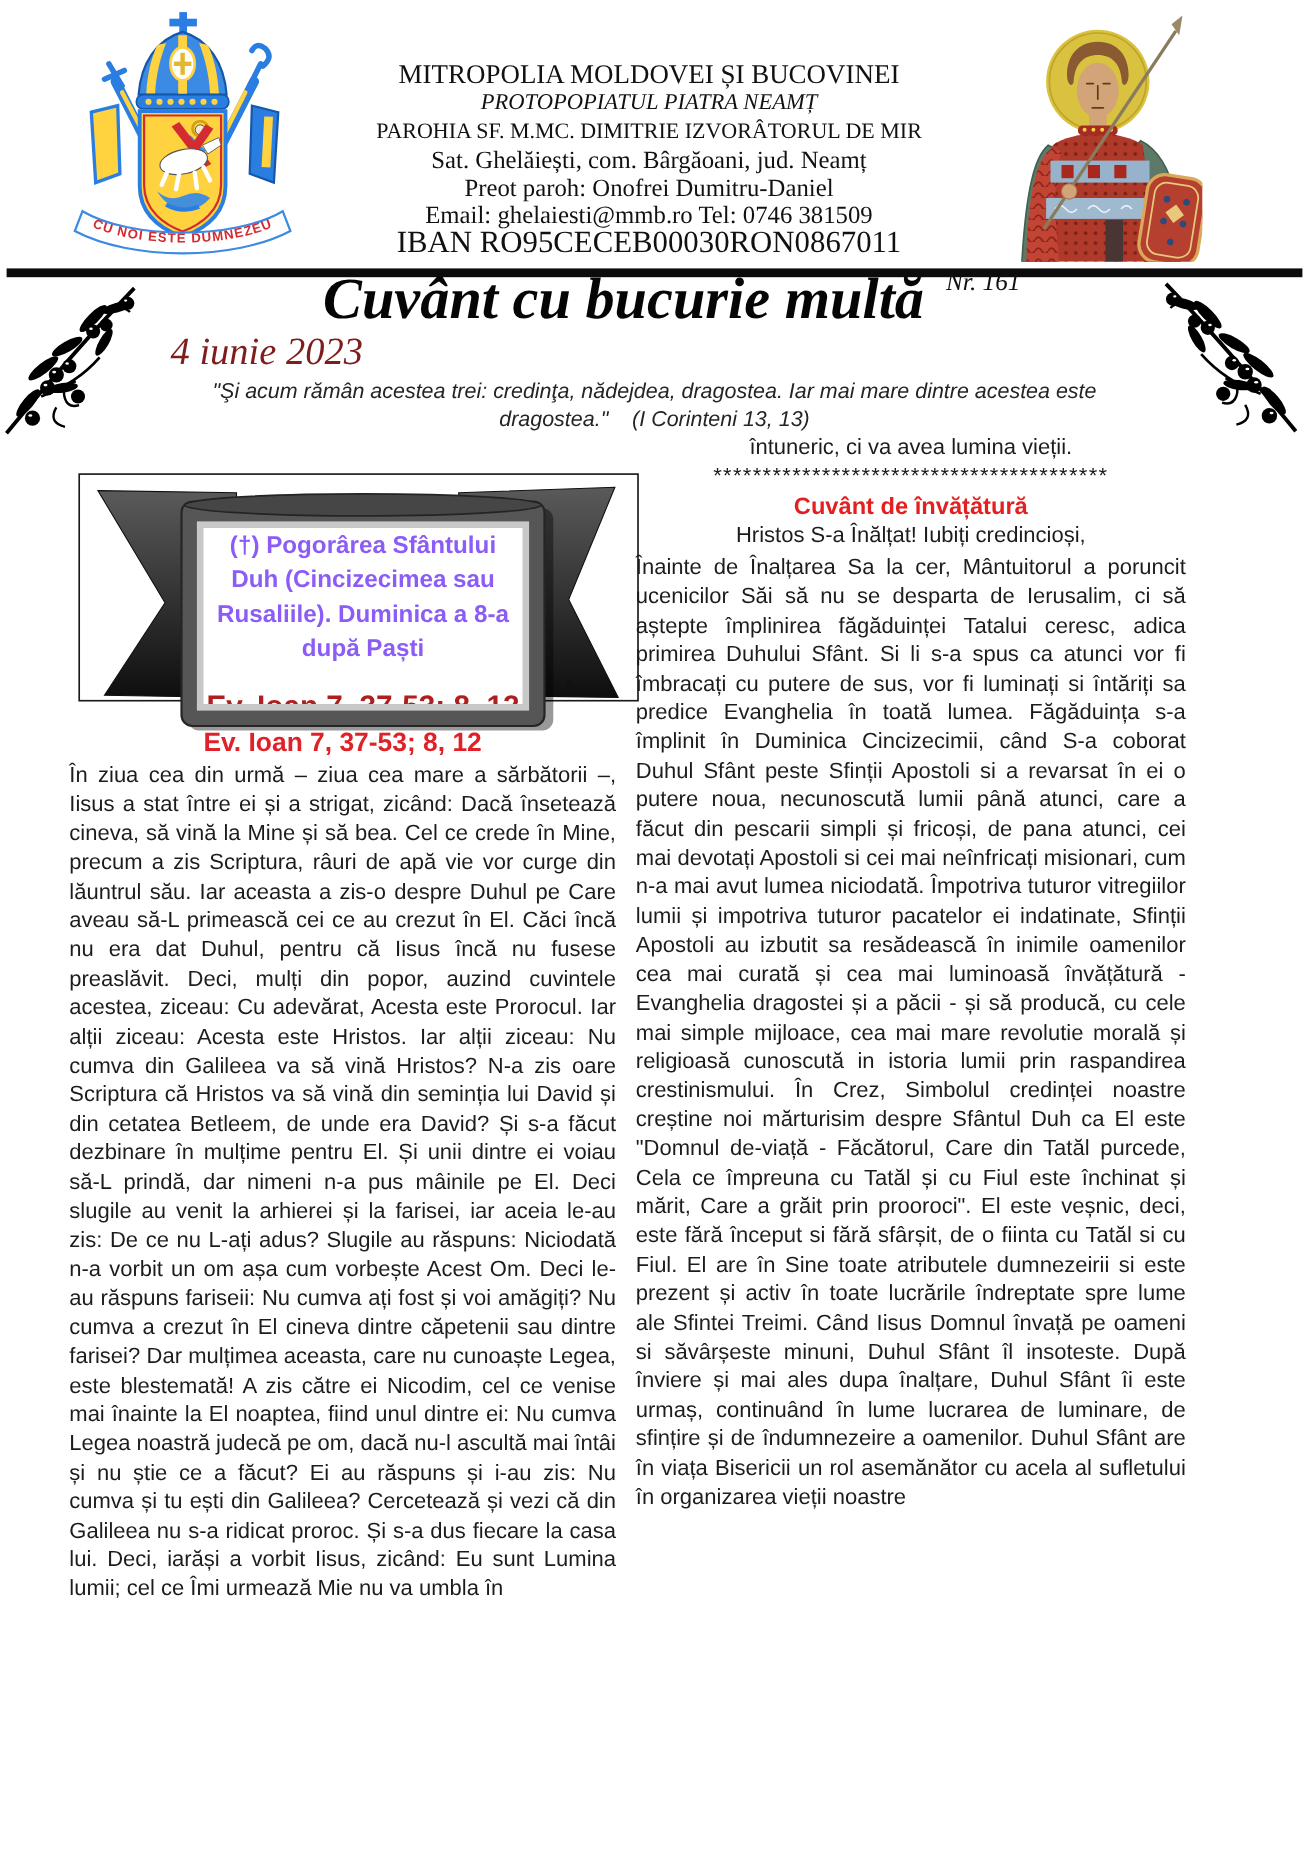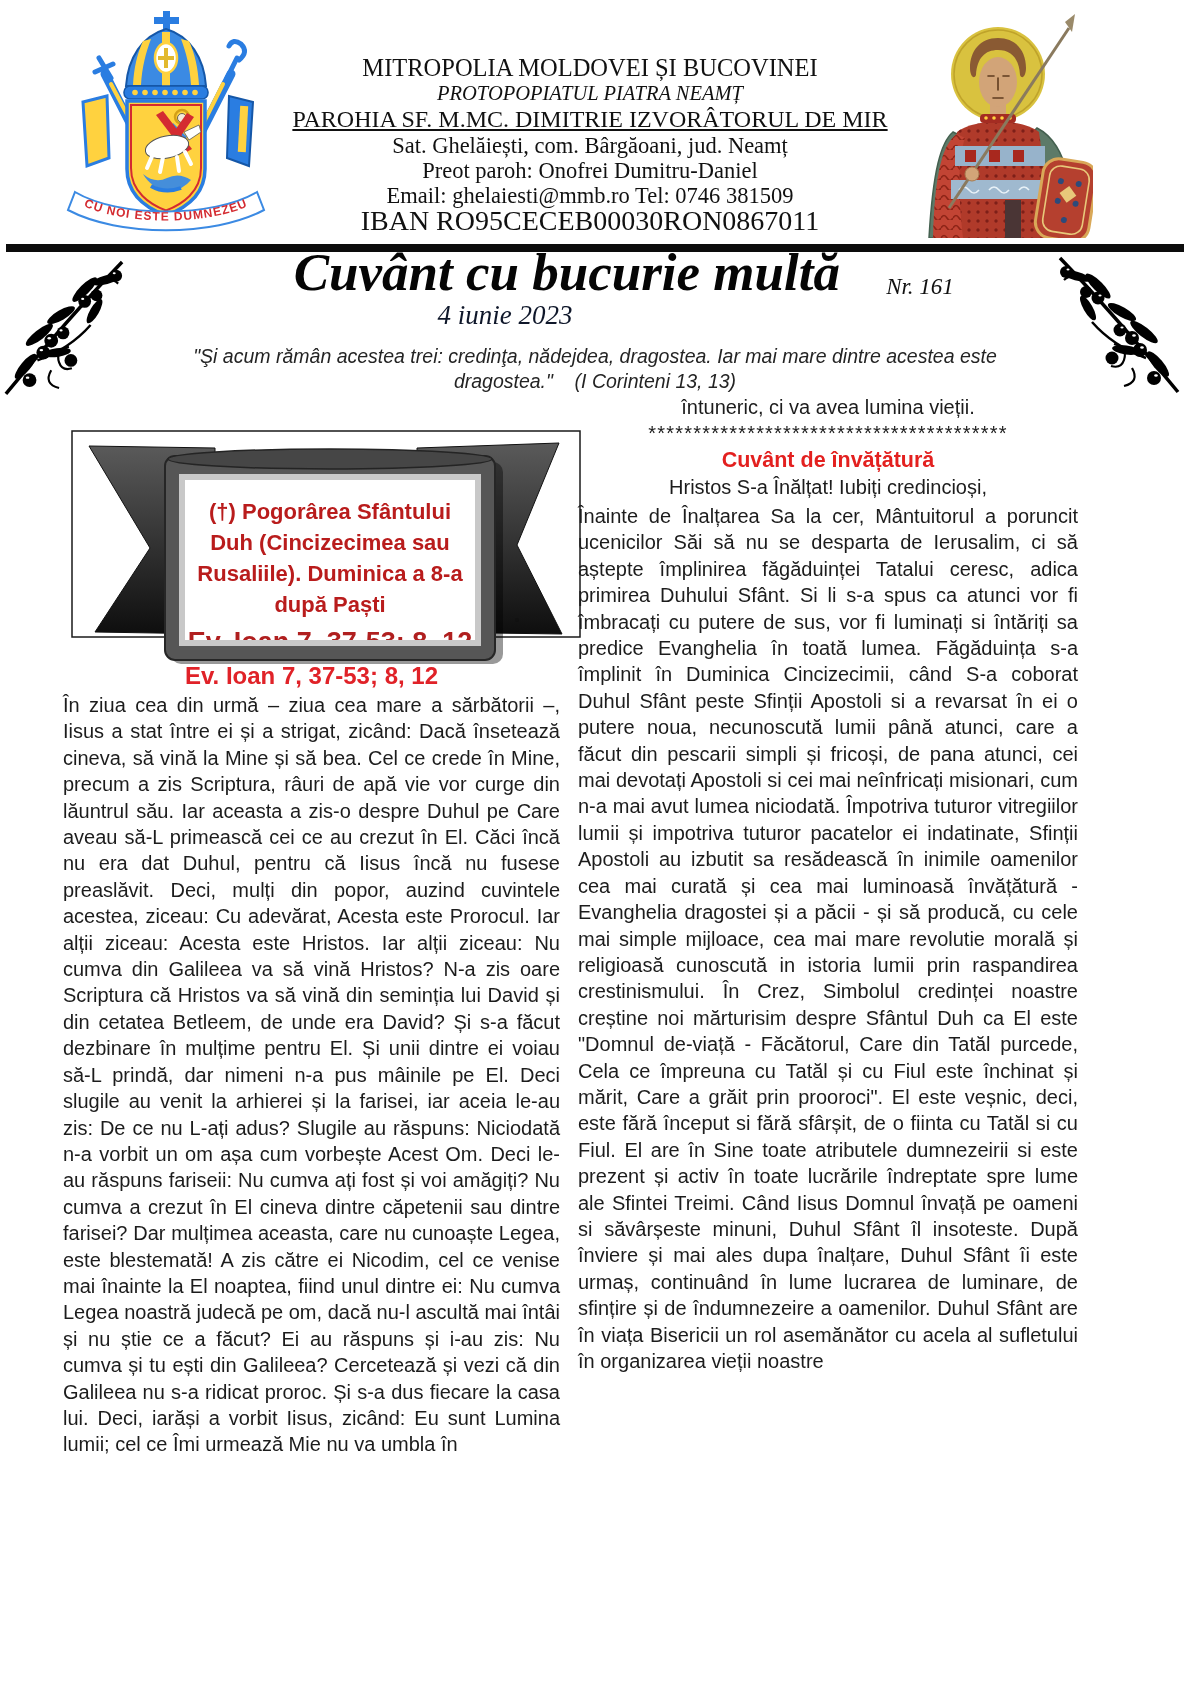--- a/index.html
+++ b/index.html
@@ -3,47 +3,47 @@
 <meta charset="utf-8">
 <style>
   html,body{margin:0;padding:0;background:#888;}
   .page{position:relative;width:1190px;height:1683px;background:#ffffff;margin:0 auto;overflow:hidden;
         font-family:"Liberation Sans",sans-serif;color:#1c1c1c;}
   .abs{position:absolute;}
   
   .hdr{left:278px;top:54px;width:624px;text-align:center;font-family:"Liberation Serif",serif;color:#111;}
   .hdr .l1{font-size:24.5px;line-height:27px;}
   .hdr .l2{font-size:20.5px;line-height:25px;font-style:italic;}
-  .hdr .l3{font-size:24px;line-height:27px;text-decoration:underline;}
+  .hdr .l3{font-size:20px;line-height:27px;}
   .hdr .l4{font-size:22.5px;line-height:25px;}
   .hdr .l5{font-size:22.5px;line-height:25px;}
   .hdr .l6{font-size:22.5px;line-height:25px;}
   .hdr .l7{font-size:28px;line-height:26px;}
   .blackbar{left:6px;top:244px;width:1178px;height:8px;background:#0c0c0c;}
   
   .title{left:140px;top:243px;width:700px;text-align:right;font-family:"Liberation Serif",serif;
          font-style:italic;font-weight:bold;font-size:53px;line-height:58px;color:#050505;}
-  .issue{left:860px;top:274px;width:120px;font-family:"Liberation Serif",serif;font-style:italic;font-size:23px;color:#111;text-align:center;}
-  .date{left:155px;top:300px;width:700px;text-align:center;font-family:"Liberation Serif",serif;
-        font-style:italic;font-size:27px;color:#0f172a;}
+  .issue{left:860px;top:244px;width:120px;font-family:"Liberation Serif",serif;font-style:italic;font-size:23px;color:#111;}
+  .date{left:155px;top:300px;width:700px;font-family:"Liberation Serif",serif;
+        font-style:italic;font-size:35px;color:#7f1d1d;}
   .quote{left:55px;top:344px;width:1080px;text-align:center;font-style:italic;font-size:19.5px;line-height:25px;color:#242424;}
   
   .col-left{left:63px;width:497px;}
   .col-right{left:578px;width:500px;text-align:center;}
   .body-par{font-size:20px;line-height:26.4px;text-align:justify;hyphens:none;}
   .gospel-ref{top:662px;text-align:center;font-weight:bold;font-size:24px;color:#e02228;}
   .contin{top:396px;font-size:20px;}
   .stars{top:422px;text-align:center;font-size:20px;letter-spacing:1.2px;white-space:nowrap;}
   .sermon-h{top:448px;font-weight:bold;font-size:21.5px;color:#e3201f;}
   .salut{top:476px;font-size:20px;}
   
   .banner{left:65px;top:428px;width:520px;height:240px;}
   .banner svg{position:absolute;left:0;top:0;}
   .banner-textbox{position:absolute;left:120px;top:52px;width:290px;height:160px;overflow:hidden;
-                  text-align:center;color:#b91c1c;font-weight:bold;font-size:22px;line-height:31px;padding-top:16px;box-sizing:border-box;}
+                  text-align:center;color:#8b5cf6;font-weight:bold;font-size:22px;line-height:31px;box-sizing:border-box;}
   .banner-clip{position:absolute;left:120px;top:199px;width:290px;height:13px;overflow:hidden;
                text-align:center;color:#b01f1f;font-weight:800;font-size:27px;line-height:30px;white-space:nowrap;}
 </style>
 </head>
 <body>
 
 <div class="page">
 
   <div class="abs" style="left:63px;top:6px;width:210px;height:228px;">
     <svg width="210" height="228" viewBox="0 0 210 228">

